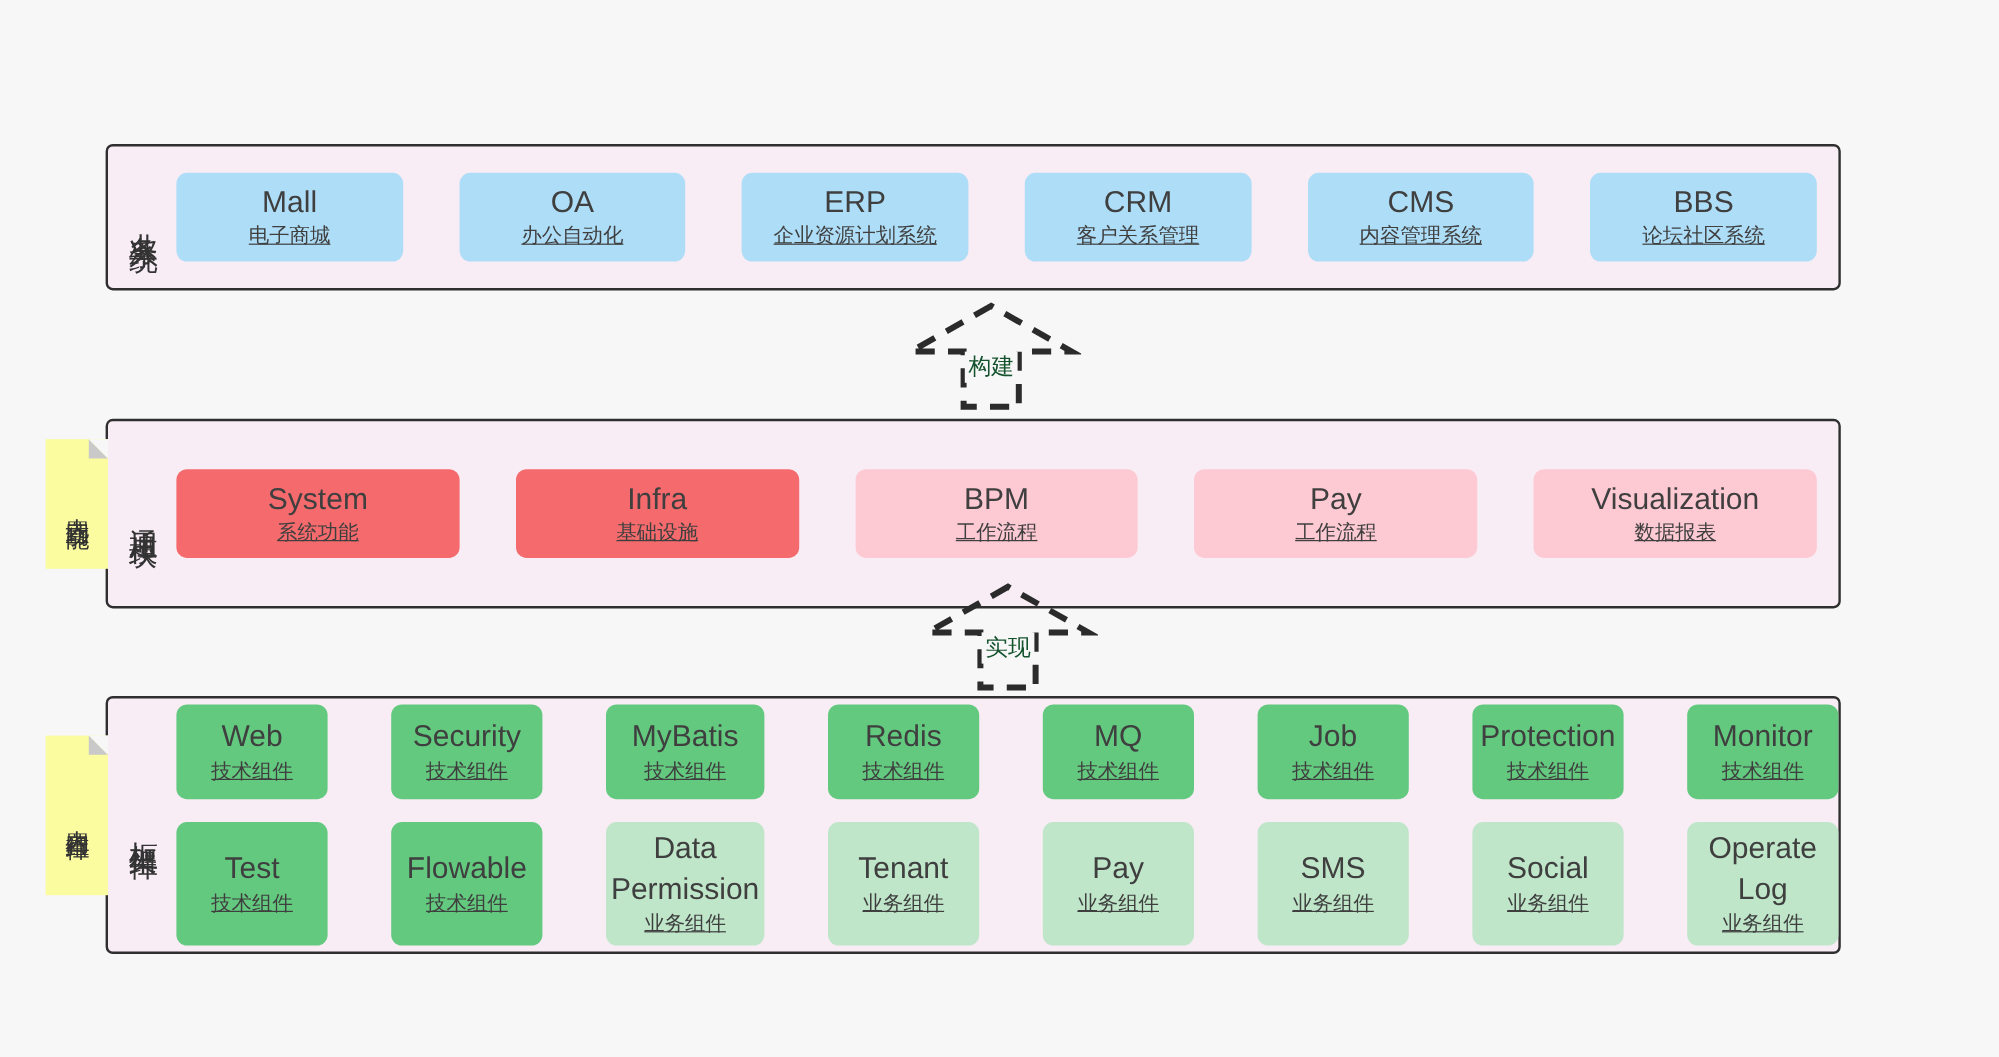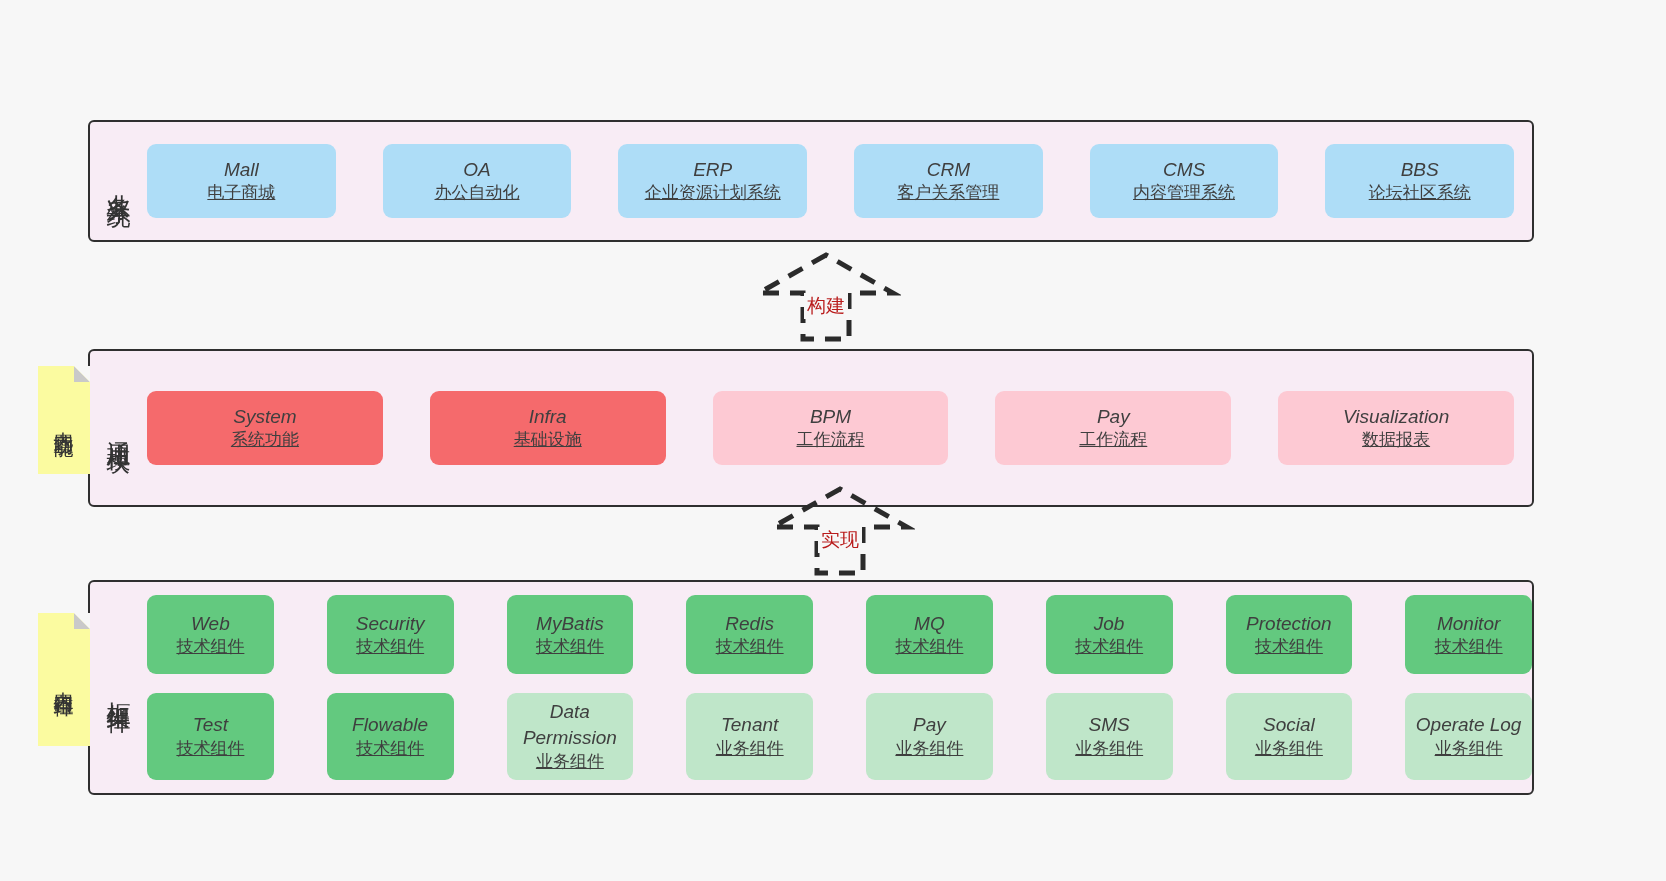--- a/index.html
+++ b/index.html
@@ -61,21 +61,21 @@
     border-radius: 9px;
     display: flex;
     flex-direction: column;
     align-items: center;
     justify-content: center;
     text-align: center;
     padding: 6px 4px;
     line-height: 1.35;
   }
   .boxes-grid .box { min-height: 79px; }
-  .box .en { font-size: 19px; font-style: italic; }
+  .box .en { font-size: 25px; }
   .box .zh { font-size: 17px; text-decoration: underline; }
 
   .c-blue        { background: #aeddf7; }
   .c-red         { background: #f56a6c; }
   .c-pink        { background: #fdc9d3; text-align: center; }
   .c-green-dark  { background: #63c97f; }
   .c-green-light { background: #bfe6c9; }
 
   
   .sticky {
@@ -121,21 +121,21 @@
   .arrow-implement { left: 765px; top: 485px; }
   .arrow svg { display: block; }
   .arrow .arrow-label {
     position: absolute;
     left: 50%;
     top: 42px;
     transform: translateX(-50%);
     background: #f7f7f7;
     padding: 0 3px;
     font-size: 19px;
-    color: #b91c1c;
+    color: #14532d;
     white-space: nowrap;
   }
 </style>
 </head>
 <body>
 
 <div class="canvas">
 
   <div class="panel panel-business">
     <div class="side-label">业务系统</div>

